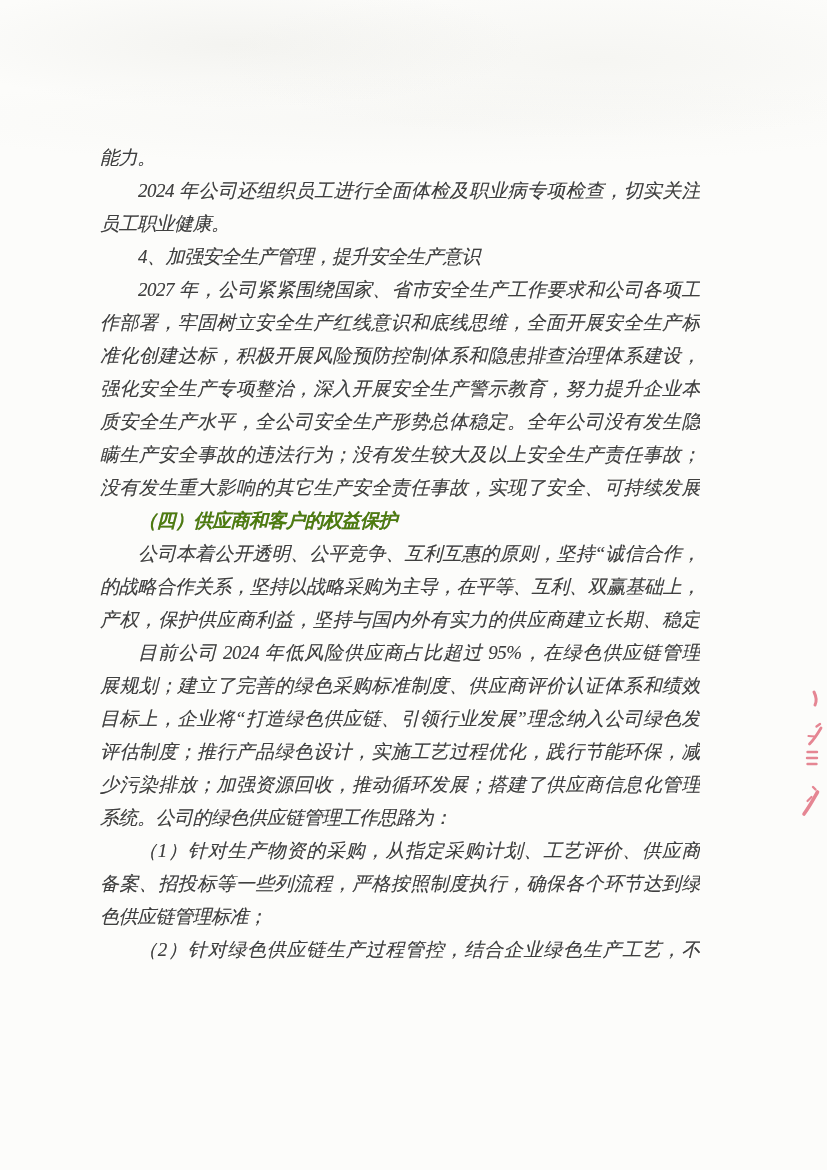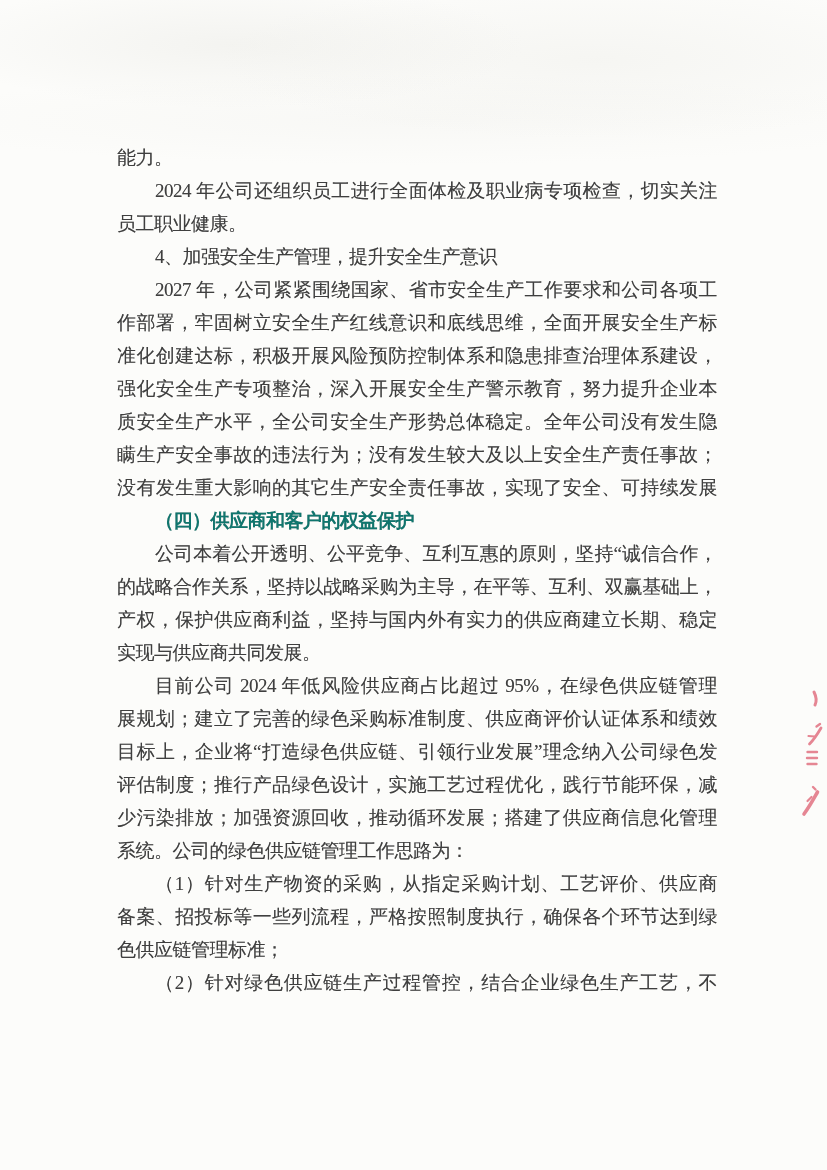--- a/index.html
+++ b/index.html
@@ -17,39 +17,40 @@
     left: 0; top: 0;
     width: 100%; height: 170px;
     background:
       radial-gradient(ellipse 420px 90px at 28% 45px, rgba(224,224,218,0.30), transparent 70%),
       radial-gradient(ellipse 520px 110px at 72% 60px, rgba(227,227,221,0.26), transparent 72%),
       radial-gradient(ellipse 700px 60px at 50% 120px, rgba(230,230,225,0.18), transparent 75%);
     pointer-events: none;
   }
   .text-block {
     position: absolute;
-    left: 117px;
+    left: 100px;
     top: 141px;
     width: 600px;
     color: var(--ink, #3f3f3f);
+    font-style: italic;
   }
   .line {
     font-size: 19px;
     line-height: 33px;
     height: 33px;
     letter-spacing: -0.5px;
     text-align: justify;
     text-align-last: left;
     text-shadow: 0 0 0.5px rgba(70,70,70,0.45);
     white-space: normal;
     overflow: hidden;
   }
   .line.j { text-align-last: justify; }
   .line.ind { text-indent: 38px; }
-  .line.b { font-weight: 700; color: #0f766e; }
+  .line.b { font-weight: 700; color: #4d7c0f; }
   .red-ink {
     position: absolute;
     left: 793px;
     top: 683px;
     width: 34px;
     height: 150px;
     opacity: 0.8;
     pointer-events: none;
   }
 </style>
@@ -68,21 +69,20 @@
       <div class="line j">作部署，牢固树立安全生产红线意识和底线思维，全面开展安全生产标</div>
       <div class="line j">准化创建达标，积极开展风险预防控制体系和隐患排查治理体系建设，</div>
       <div class="line j">强化安全生产专项整治，深入开展安全生产警示教育，努力提升企业本</div>
       <div class="line j">质安全生产水平，全公司安全生产形势总体稳定。全年公司没有发生隐</div>
       <div class="line j">瞒生产安全事故的违法行为；没有发生较大及以上安全生产责任事故；</div>
       <div class="line j">没有发生重大影响的其它生产安全责任事故，实现了安全、可持续发展</div>
       <div class="line ind b">（四）供应商和客户的权益保护</div>
       <div class="line j ind">公司本着公开透明、公平竞争、互利互惠的原则，坚持“诚信合作，</div>
       <div class="line j">的战略合作关系，坚持以战略采购为主导，在平等、互利、双赢基础上，</div>
       <div class="line j">产权，保护供应商利益，坚持与国内外有实力的供应商建立长期、稳定</div>
-      <div class="line">实现与供应商共同发展。</div>
       <div class="line j ind">目前公司 2024 年低风险供应商占比超过 95%，在绿色供应链管理</div>
       <div class="line j">展规划；建立了完善的绿色采购标准制度、供应商评价认证体系和绩效</div>
       <div class="line j">目标上，企业将“打造绿色供应链、引领行业发展”理念纳入公司绿色发</div>
       <div class="line j">评估制度；推行产品绿色设计，实施工艺过程优化，践行节能环保，减</div>
       <div class="line j">少污染排放；加强资源回收，推动循环发展；搭建了供应商信息化管理</div>
       <div class="line">系统。公司的绿色供应链管理工作思路为：</div>
       <div class="line j ind">（1）针对生产物资的采购，从指定采购计划、工艺评价、供应商</div>
       <div class="line j">备案、招投标等一些列流程，严格按照制度执行，确保各个环节达到绿</div>
       <div class="line">色供应链管理标准；</div>
       <div class="line j ind">（2）针对绿色供应链生产过程管控，结合企业绿色生产工艺，不</div>

